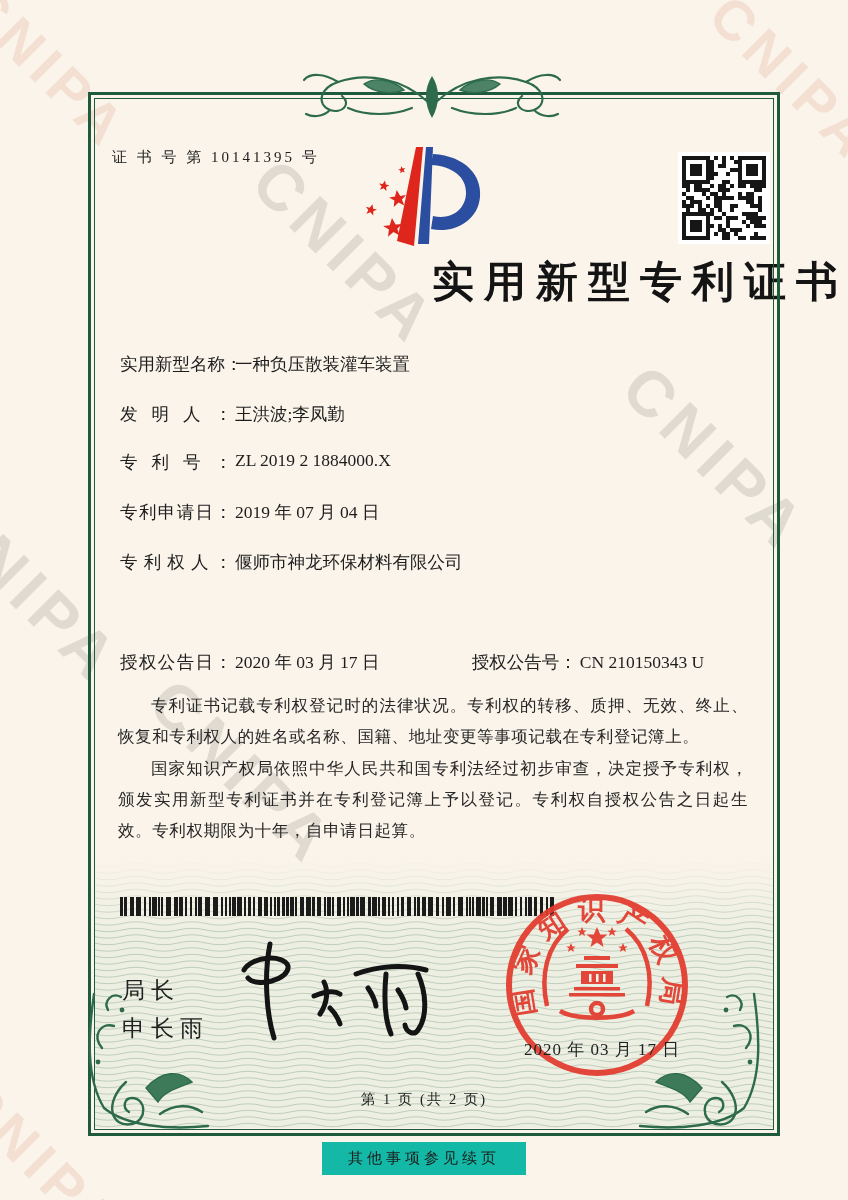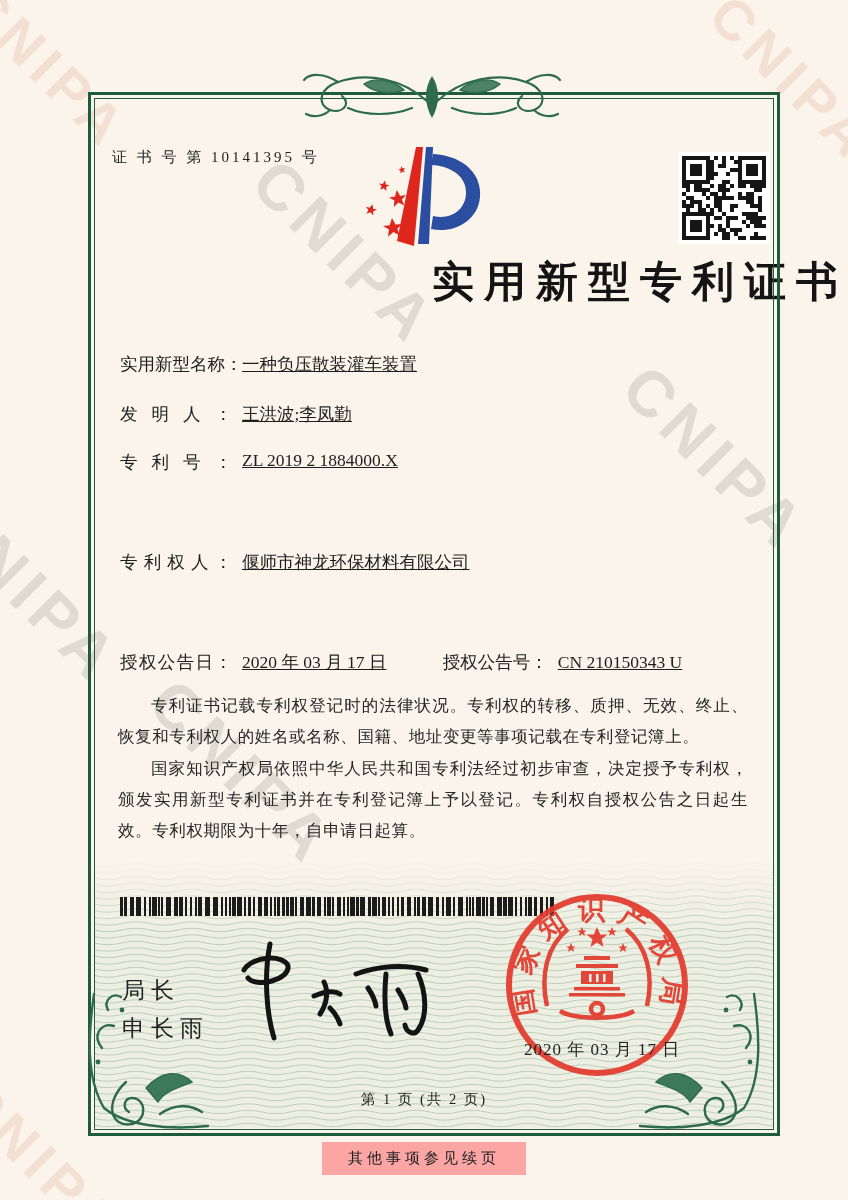--- a/index.html
+++ b/index.html
@@ -21,29 +21,29 @@
   #waves path{fill:none;stroke:rgba(143,173,148,0.50);stroke-width:1;}
   #wavefade{left:94px;top:860px;width:680px;height:70px;z-index:0;
             background:linear-gradient(#faf4ea, rgba(250,244,234,0));}
   
   .certno{left:112px;top:148px;font-size:15px;letter-spacing:3px;z-index:2;}
   .title{left:0;right:0;top:254px;text-align:right;font-size:42px;font-weight:bold;
          letter-spacing:10px;z-index:2;color:#141414;}
   .frow{position:absolute;left:120px;font-size:17.5px;z-index:2;white-space:nowrap;}
   .flabel{display:inline-block;width:112px;text-align:justify;text-align-last:justify;
           vertical-align:top;}
-  .fvalue{margin-left:10px;text-decoration:underline;}
+  .fvalue{margin-left:3px;}
   .paras{left:118px;top:690px;width:630px;font-size:16.5px;line-height:1.9;
          letter-spacing:0.6px;text-align:justify;z-index:2;color:#262626;}
   .paras p{margin:0;text-indent:2em;}
   .commish{left:122px;font-size:23px;letter-spacing:6px;z-index:2;color:#222;}
   .sealdate{left:512px;top:1038px;width:180px;text-align:center;font-size:17px;
             letter-spacing:1px;z-index:6;color:#1f1f1f;}
   .pageno{left:0;right:0;top:1090px;text-align:center;font-size:14.5px;letter-spacing:2px;z-index:2;}
-  .footnote{left:50%;top:1142px;transform:translateX(-50%);background:#fca5a5;
+  .footnote{left:50%;top:1142px;transform:translateX(-50%);background:#14b8a6;
             padding:7px 26px;font-size:15px;letter-spacing:4px;z-index:2;white-space:nowrap;}
   .qrbox{left:678px;top:152px;width:92px;height:92px;background:#fff;z-index:2;
          display:flex;align-items:center;justify-content:center;}
   svg{display:block;}
 </style>
 </head>
 <body>
 
 <div class="page">
 
@@ -319,26 +319,29 @@
 
   <div class="frow" style="top:352px;">
     <span class="flabel">实用新型名称：</span><span class="fvalue">一种负压散装灌车装置</span>
   </div>
   <div class="frow" style="top:402px;">
     <span class="flabel">发明人：</span><span class="fvalue">王洪波;李凤勤</span>
   </div>
   <div class="frow" style="top:450px;">
     <span class="flabel">专利号：</span><span class="fvalue">ZL 2019 2 1884000.X</span>
   </div>
+  <div class="frow" style="top:500px;">
+    <span class="flabel">专利申请日：</span><span class="fvalue">2019 年 07 月 04 日</span>
+  </div>
   <div class="frow" style="top:550px;">
     <span class="flabel">专利权人：</span><span class="fvalue">偃师市神龙环保材料有限公司</span>
   </div>
   <div class="frow" style="top:650px;">
     <span class="flabel">授权公告日：</span><span class="fvalue">2020 年 03 月 17 日</span>
-    <span style="display:inline-block;margin-left:52px;">授权公告号：</span><span class="fvalue">CN 210150343 U</span>
+    <span style="display:inline-block;margin-left:88px;">授权公告号：</span><span class="fvalue">CN 210150343 U</span>
   </div>
 
   <div class="abs paras">
     <p>专利证书记载专利权登记时的法律状况。专利权的转移、质押、无效、终止、恢复和专利权人的姓名或名称、国籍、地址变更等事项记载在专利登记簿上。</p>
     <p>国家知识产权局依照中华人民共和国专利法经过初步审查，决定授予专利权，颁发实用新型专利证书并在专利登记簿上予以登记。专利权自授权公告之日起生效。专利权期限为十年，自申请日起算。</p>
   </div>
 
   <div class="abs" style="left:120px;top:897px;z-index:2;">
     <svg id="barcode" width="437" height="19" viewBox="0 0 437 19">
         <rect x="0" y="0" width="3" height="19" fill="#1b1b1b"></rect>

